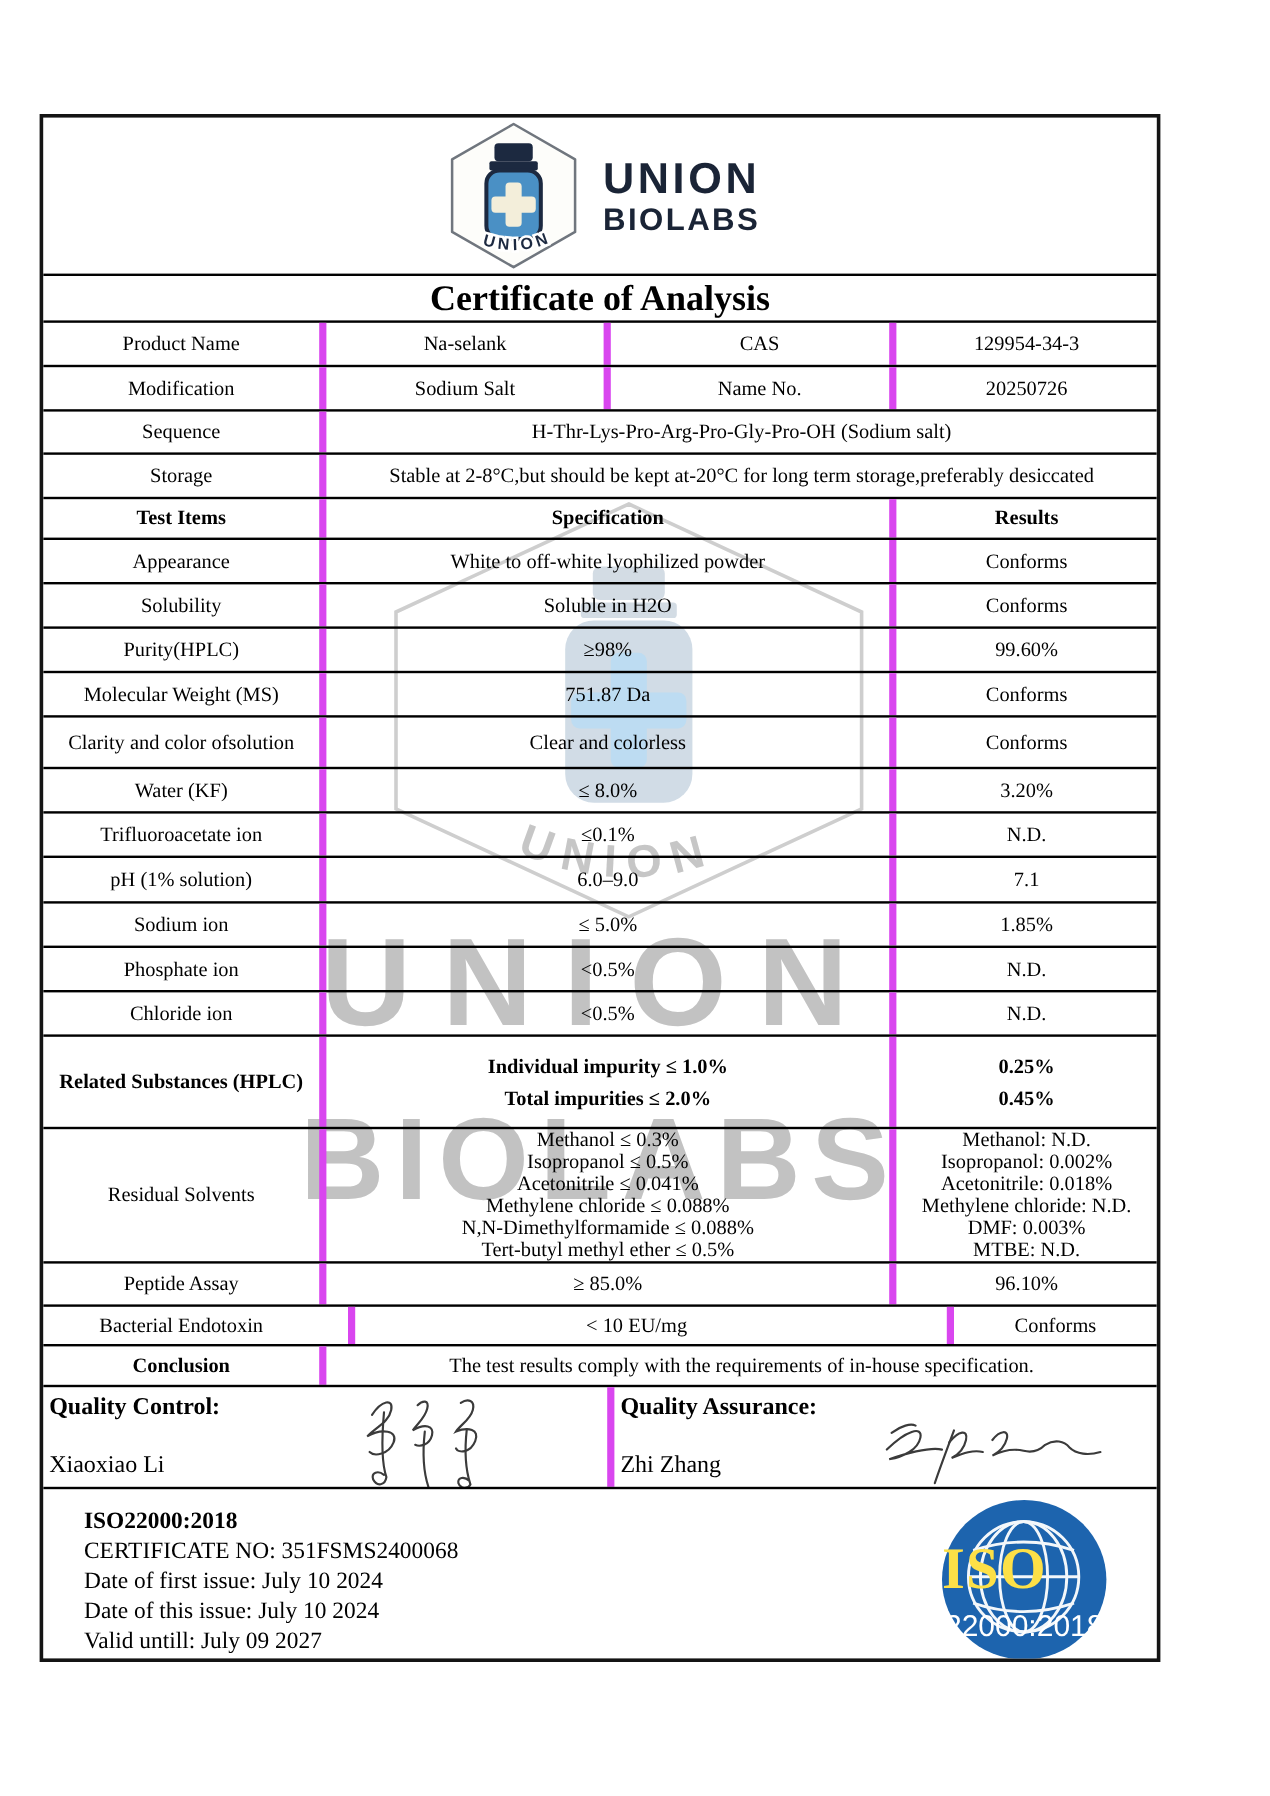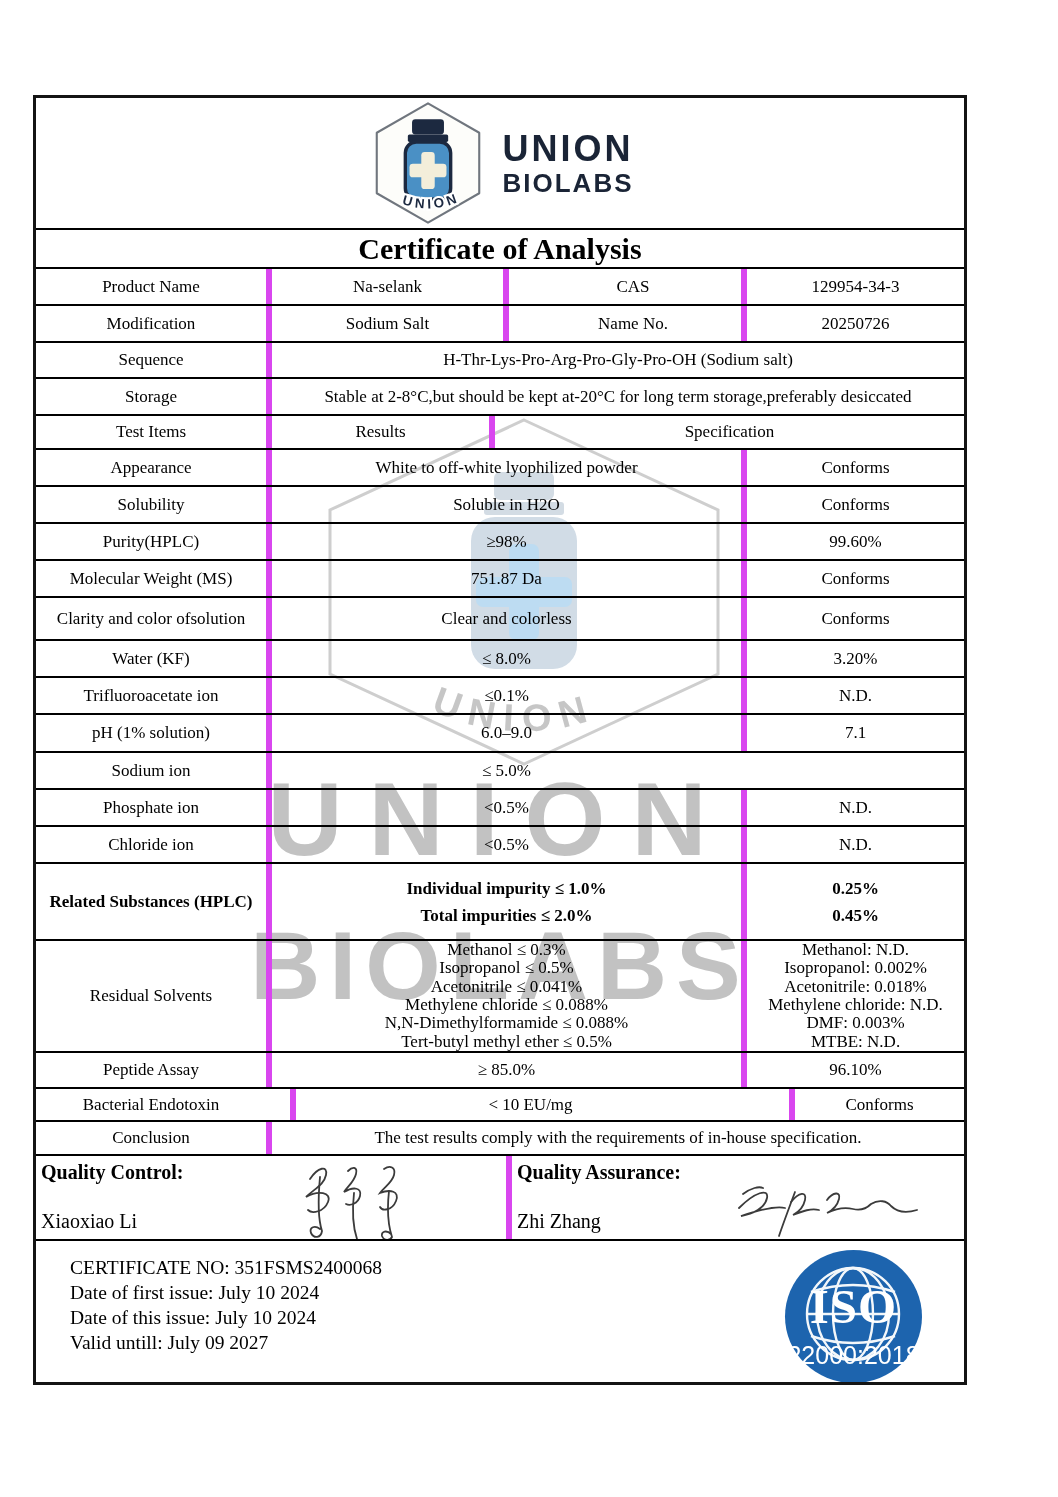--- a/index.html
+++ b/index.html
@@ -26,21 +26,21 @@
   .content { position:relative; z-index:1; height:100%; display:flex; flex-direction:column; }
   .row { display:flex; border-top:2px solid #000; flex-shrink:0; }
   .content .row:first-child { border-top:none; }
   .cell {
     display:flex; flex-direction:column; align-items:center; justify-content:center;
     text-align:center; font-size:17px; padding:1px 4px;
   }
   .cell + .cell { border-left:6px solid #d946ef; }
   .c1 { width:230px; } .c2 { width:237px; } .c3 { width:238px;padding-left:20px; } .c4 { flex:1; }
   .cspec { width:475px; } .cres { flex:1; }
-  .bold { font-weight:normal; }
+  .bold { font-weight:bold; }
   .h-logo{height:130px;} .h-title{height:39px;} .h37{height:37px;} .h36{height:36px;}
   .h34{height:34px;} .h43{height:43px;} .h38{height:38px;} .h77{height:77px;font-weight:bold;}
   .h112{height:112px;} .h33{height:33px;gap:24px;} .h85{height:85px;} .h-iso{height:143px; border-top:2px solid #000;}
   .h77 .ln { line-height:27px; }
   .h112 .ln { line-height:18.4px; }
   
   .logo-row { justify-content:center; align-items:center; gap:14px; }
   .brand { font-family:"Liberation Sans","DejaVu Sans",sans-serif; color:#1a2436; line-height:1; }
   .brand-top { font-size:36px; font-weight:800; letter-spacing:3px; }
   .brand-bottom { font-size:26px; font-weight:800; letter-spacing:2px; margin-top:3px; }
@@ -56,21 +56,21 @@
   
   .iso-row { position:relative; display:block; }
   .iso-lines { padding:14px 0 0 34px; font-size:19.5px; line-height:25px; }
   .iso-lines .first { font-weight:bold; }
   .iso-badge {
     position:absolute; right:42px; top:9px; width:137px; height:133px;
     background:#1d64ae; border-radius:50%;
   }
   .iso-globe { position:absolute; left:7px; top:5px; }
   .iso-big {
-    position:absolute; top:32px; width:100%; text-align:center; color:#ffffff;
+    position:absolute; top:32px; width:100%; text-align:left; color:#fde047;
     font-family:"Liberation Serif",serif; font-weight:bold; font-size:49px; line-height:1;
     letter-spacing:1px;
   }
   .iso-sub {
     position:absolute; bottom:13px; width:100%; text-align:center; color:#fff;
     font-family:"Liberation Sans",sans-serif; font-size:25px;
   }
 </style>
 </head>
 <body>
@@ -133,22 +133,22 @@
       <div class="cell c1">Sequence</div>
       <div class="cell c4">H-Thr-Lys-Pro-Arg-Pro-Gly-Pro-OH (Sodium salt)</div>
     </div>
     <div class="row h37">
       <div class="cell c1">Storage</div>
       <div class="cell c4">Stable at 2-8°C,but should be kept at-20°C for long term storage,preferably desiccated</div>
     </div>
 
     <div class="row h34">
       <div class="cell c1 bold">Test Items</div>
+      <div class="cell cspec bold">Specification</div>
       <div class="cell cres bold">Results</div>
-      <div class="cell cspec bold">Specification</div>
     </div>
 
     <div class="row h37">
       <div class="cell c1">Appearance</div>
       <div class="cell cspec">White to off-white lyophilized powder</div>
       <div class="cell cres">Conforms</div>
     </div>
     <div class="row h37">
       <div class="cell c1">Solubility</div>
       <div class="cell cspec">Soluble in H2O</div>
@@ -180,20 +180,21 @@
       <div class="cell cres">N.D.</div>
     </div>
     <div class="row h38">
       <div class="cell c1">pH (1% solution)</div>
       <div class="cell cspec">6.0–9.0</div>
       <div class="cell cres">7.1</div>
     </div>
     <div class="row h37">
       <div class="cell c1">Sodium ion</div>
       <div class="cell cspec">≤ 5.0%</div>
+      <div class="cell cres">1.85%</div>
     </div>
     <div class="row h37">
       <div class="cell c1">Phosphate ion</div>
       <div class="cell cspec">&lt;0.5%</div>
       <div class="cell cres">N.D.</div>
     </div>
     <div class="row h37">
       <div class="cell c1">Chloride ion</div>
       <div class="cell cspec">&lt;0.5%</div>
       <div class="cell cres">N.D.</div>
@@ -269,20 +270,21 @@
             <path d="M68,24 C62,40 56,56 52,68"></path>
             <path d="M64,34 C72,24 80,23 78,32 C76,41 70,45 66,47 C76,43 84,40 92,42"></path>
             <path d="M100,32 C106,24 114,23 112,31 C110,39 104,43 100,45 C108,41 118,39 126,41 C134,43 140,40 144,36 C152,31 160,33 164,38 C170,44 180,45 190,42"></path>
           </g>
         </svg>
       </div>
     </div>
 
     <div class="row h-iso iso-row">
       <div class="iso-lines">
+        <div class="first">ISO22000:2018</div>
         <div>CERTIFICATE NO: 351FSMS2400068</div>
         <div>Date of first issue: July 10 2024</div>
         <div>Date of this issue: July 10 2024</div>
         <div>Valid untill: July 09 2027</div>
       </div>
       <div class="iso-badge">
         <svg class="iso-globe" width="123" height="122" viewBox="0 0 123 122" xmlns="http://www.w3.org/2000/svg">
           <g fill="none" stroke="#ffffff" stroke-width="2.4" opacity="0.95">
             <circle cx="61" cy="59" r="46"></circle>
             <ellipse cx="61" cy="59" rx="20" ry="46"></ellipse>

